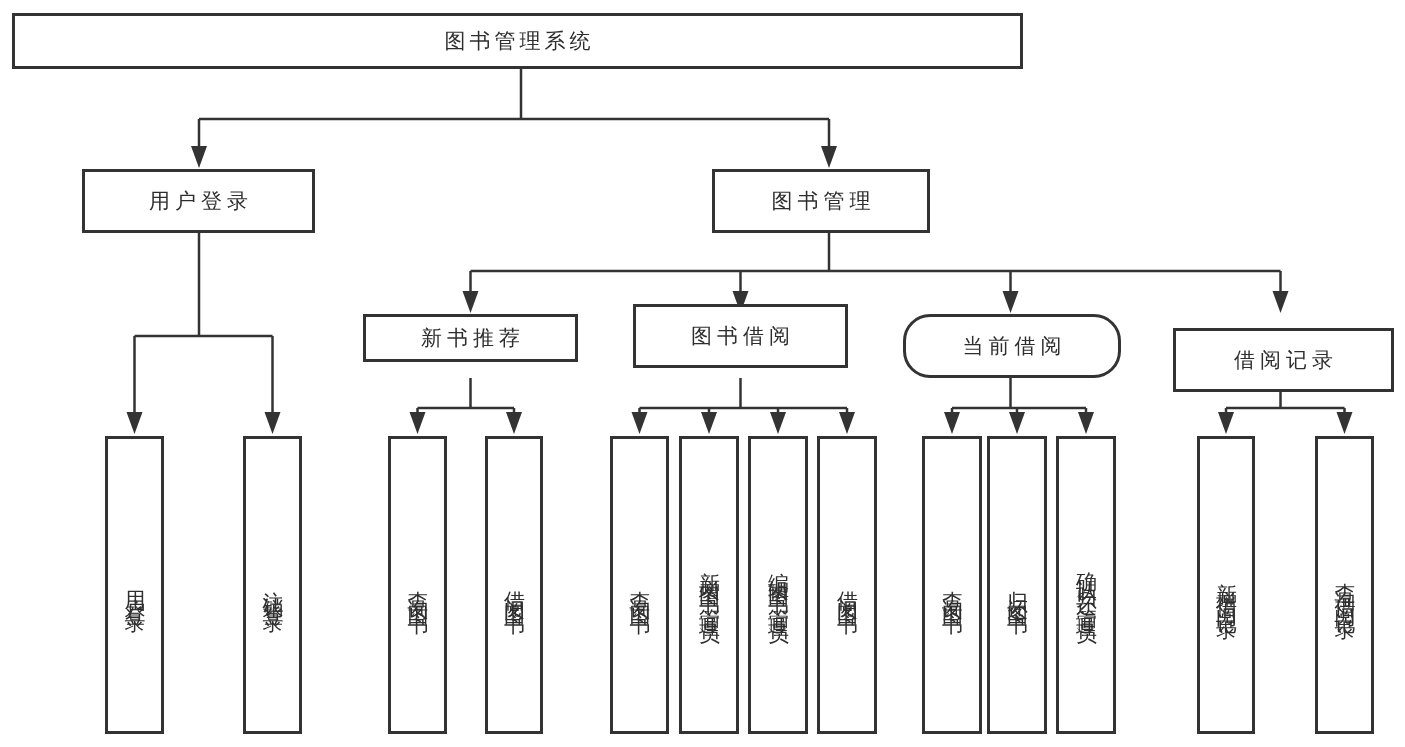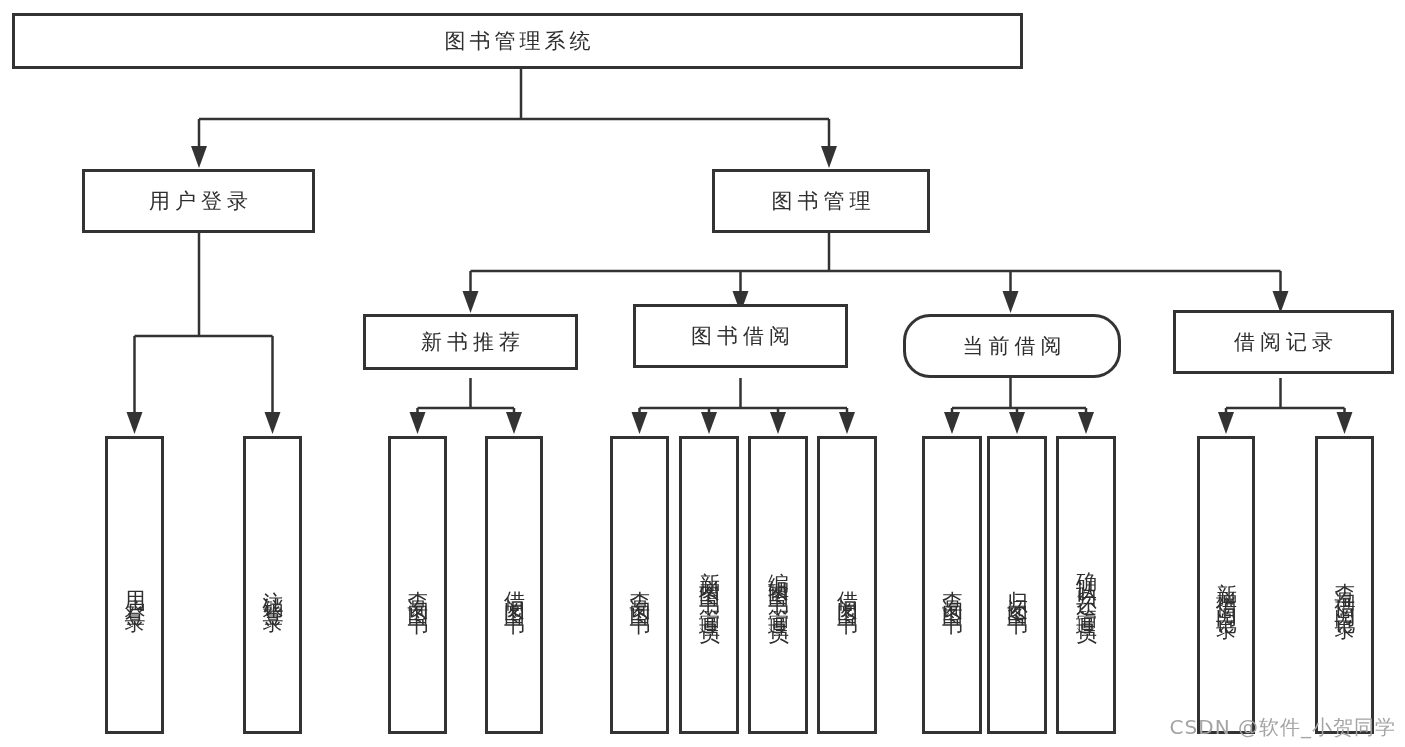--- a/index.html
+++ b/index.html
@@ -62,24 +62,24 @@
     font-size: 20px;
     letter-spacing: 1px;
     color: #a4a4a4;
     white-space: nowrap;
     z-index: 5;
   }
   
   #node-user-login   { left: 82px;  top: 169px; width: 233px; height: 64px; }
   #node-book-mgmt    { left: 712px; top: 169px; width: 218px; height: 64px; }
   
-  #node-new-book     { left: 363px;  top: 314px; width: 215px; height: 56px; }
+  #node-new-book     { left: 363px;  top: 314px; width: 215px; height: 48px; }
   #node-book-borrow  { left: 633px;  top: 304px; width: 215px; height: 64px; }
   #node-cur-borrow   { left: 903px;  top: 314px; width: 218px; height: 64px; border-radius: 27px; }
-  #node-borrow-rec   { left: 1173px; top: 310px; width: 221px; height: 64px; }
+  #node-borrow-rec   { left: 1173px; top: 328px; width: 221px; height: 64px; }
   
   #root-box          { left: 12px; top: 13px; width: 1011px; height: 56px; }
   
   #leaf-1  { left: 105px;  width: 59px; }
   #leaf-2  { left: 243px;  width: 59px; }
   #leaf-3  { left: 388px;  width: 59px; }
   #leaf-4  { left: 485px;  width: 58px; }
   #leaf-5  { left: 610px;  width: 59px; }
   #leaf-6  { left: 679px;  width: 60px; }
   #leaf-7  { left: 748px;  width: 60px; }
@@ -217,15 +217,14 @@
   <div class="box leaf" id="leaf-11">
     <span class="v-label">确认归还（管理员）</span>
   </div>
   <div class="box leaf" id="leaf-12">
     <span class="v-label">新增借阅记录</span>
   </div>
   <div class="box leaf" id="leaf-13">
     <span class="v-label">查询借阅记录</span>
   </div>
 
-  <div id="watermark">CSDN @软件_小贺同学</div>
 
 </div>
 
 </body></html>

